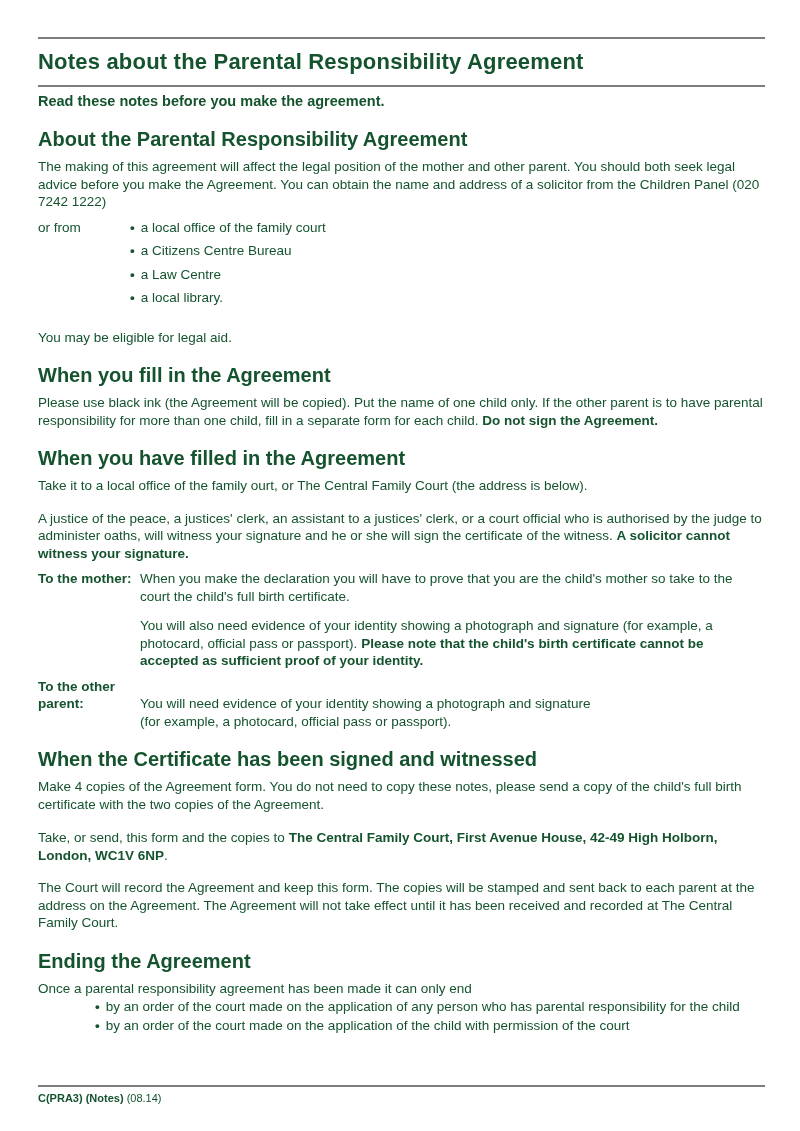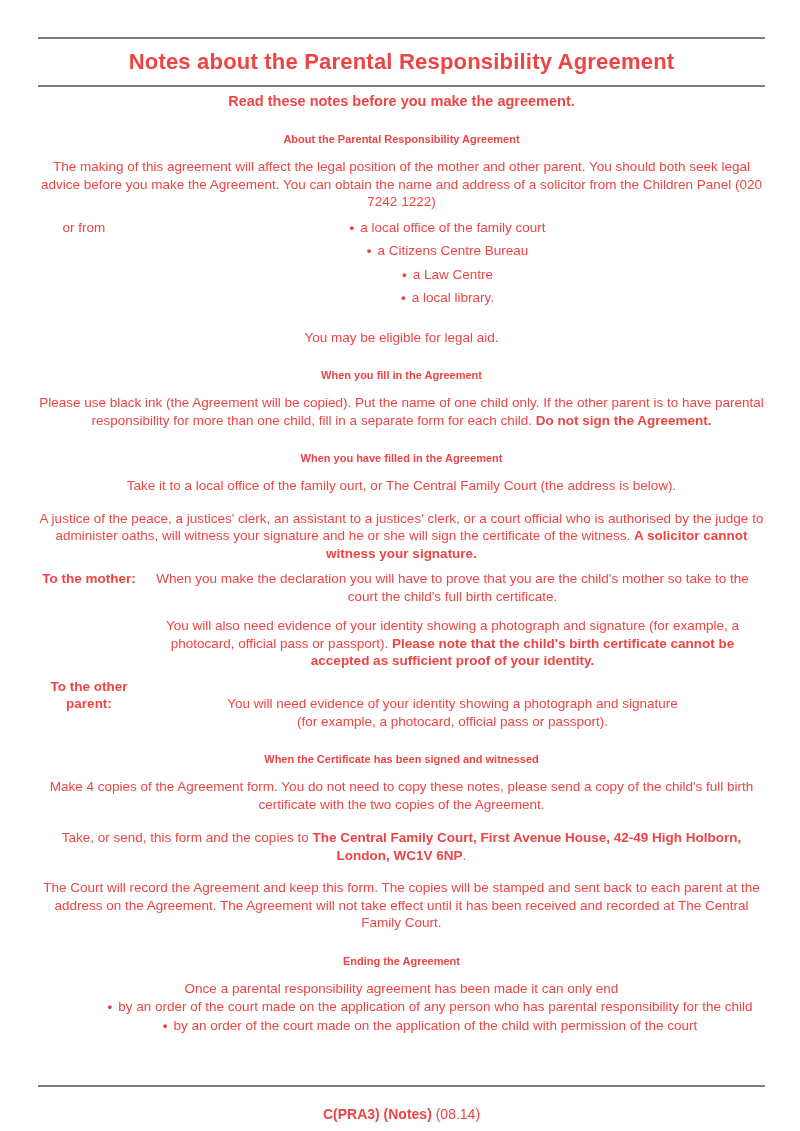--- a/index.html
+++ b/index.html
@@ -2,26 +2,25 @@
 <html><head>
 <meta charset="utf-8">
 <style>
   * { margin: 0; padding: 0; box-sizing: border-box; }
   html, body { background: #ffffff; }
   .page {
     position: relative;
     width: 800px;
     height: 1131px;
     background: #ffffff;
-    color: #ef4444;
+    color: #14532d;
     font-family: "Liberation Sans", sans-serif;
     font-size: 13.5px;
     line-height: 17.5px;
     overflow: hidden;
-    text-align: center;
   }
   .content {
     position: absolute;
     left: 38px;
     top: 0;
     width: 727px;
   }
   .rule { height: 2px; background: #7d7d7d; }
   .rule-top { margin-top: 37px; }
   .rule-title { margin-top: 9px; }
@@ -33,21 +32,21 @@
     font-weight: bold;
     letter-spacing: 0.2px;
   }
   h2.subtitle {
     margin-top: 5px;
     font-size: 14.5px;
     line-height: 18px;
     font-weight: bold;
   }
   h2.section {
-    font-size: 11px;
+    font-size: 20px;
     line-height: 22px;
     font-weight: bold;
     margin-top: 18px;
   }
   p { margin-top: 8px; }
   p.gap-lg { margin-top: 15px; }
   p.gap-md { margin-top: 12px; }
   p.gap-xs { margin-top: 16px; }
   .prewrap { white-space: pre-line; }
 
@@ -65,22 +64,22 @@
   ul.ending li { margin-bottom: 1.5px; }
   .bullet { font-weight: bold; margin-right: 6px; }
 
   .footer {
     position: absolute;
     left: 38px;
     top: 1085px;
     width: 727px;
   }
   .footer-text {
-    margin-top: 20px;
-    font-size: 14px;
+    margin-top: 4px;
+    font-size: 11px;
     line-height: 14px;
   }
   .footer-text .code { font-weight: bold; }
   .footer-text .edition { font-weight: normal; }
 </style>
 </head>
 <body>
 
 <div class="page">
   <div class="content">

